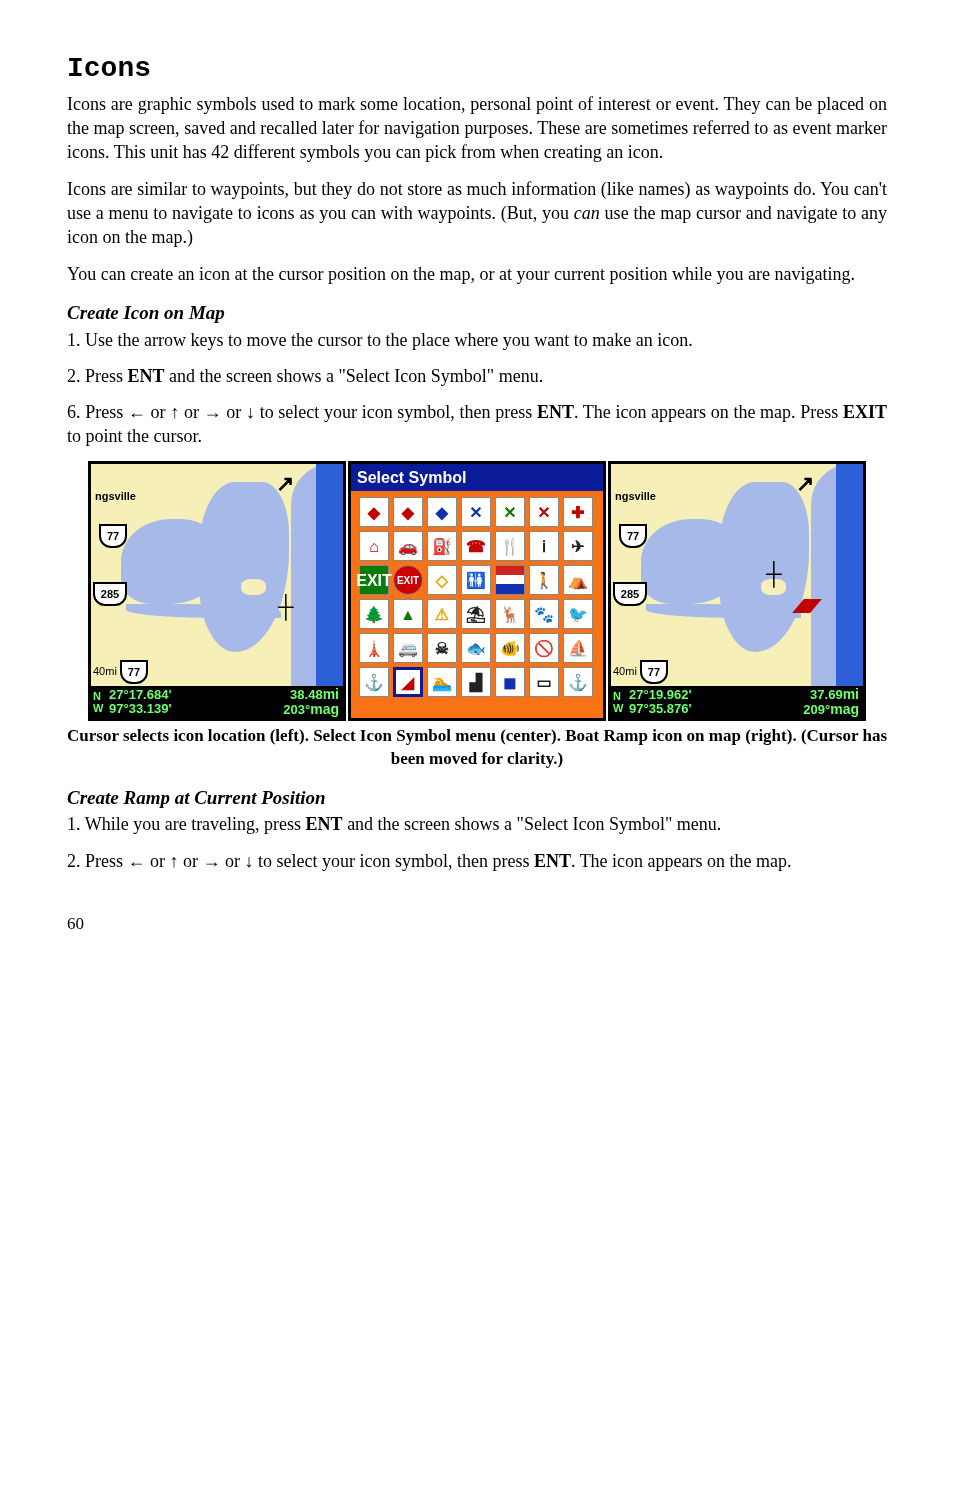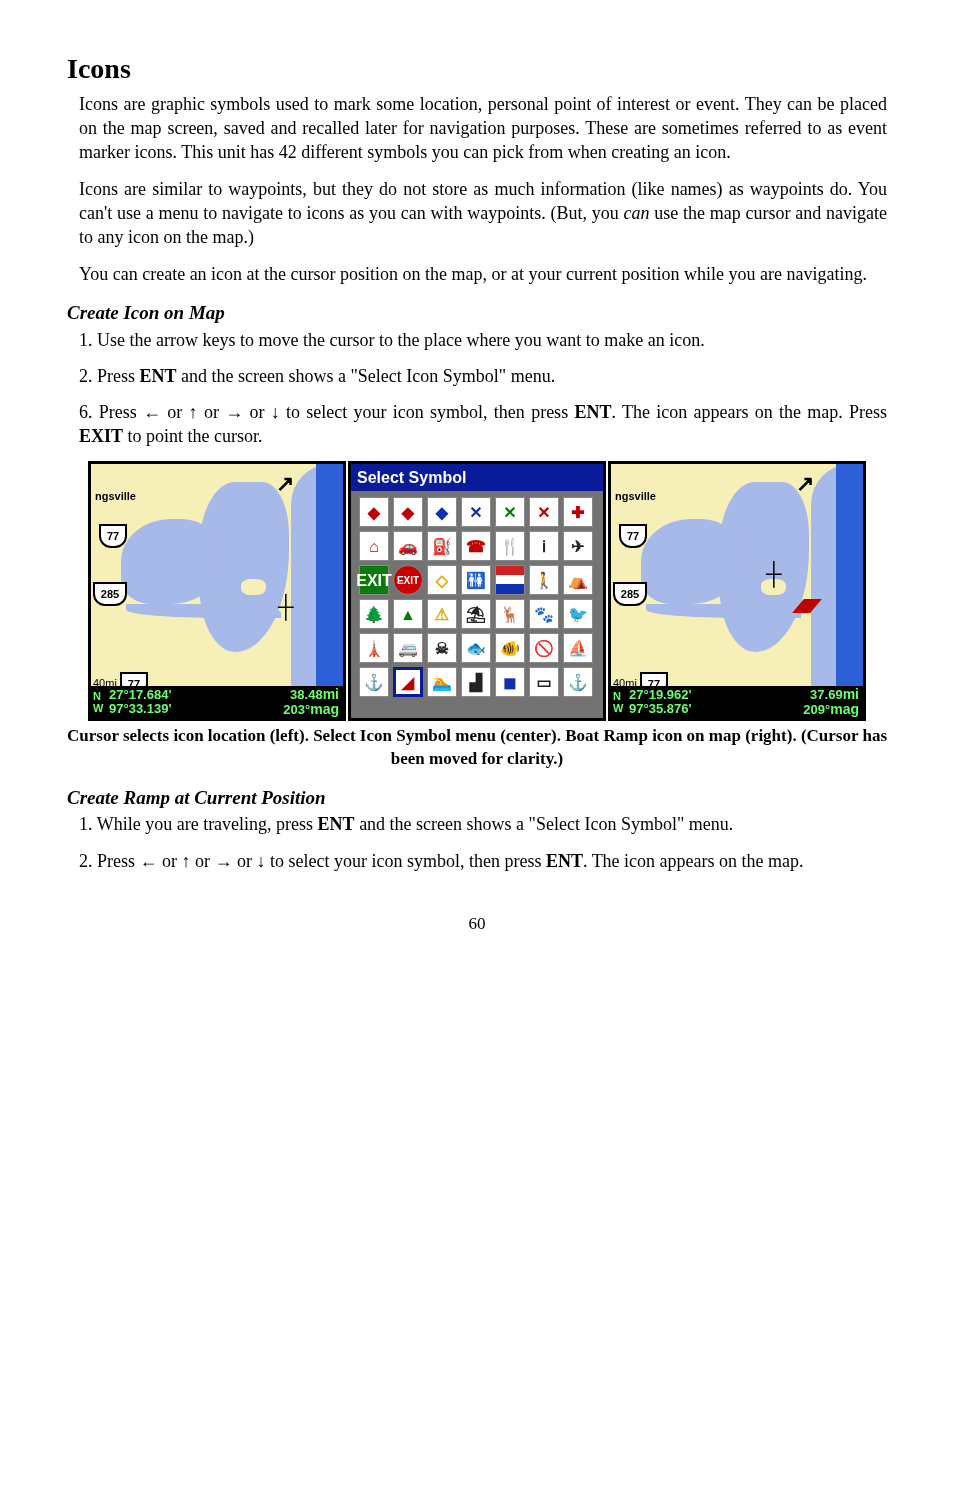--- a/index.html
+++ b/index.html
@@ -5,34 +5,34 @@
   body {
     font-family: Georgia, 'Times New Roman', serif;
     max-width: 820px;
     margin: 0 auto;
     padding: 50px 60px;
     color: #000;
     font-size: 18px;
     line-height: 1.35;
   }
   h1 {
-    font-family: Liberation Serif, serif;
+    font-family: Liberation Mono, monospace;
     font-size: 28px;
     font-weight: bold;
     margin: 0 0 4px 0;
   }
   h2 {
     font-family: Georgia, serif;
     font-size: 19px;
     font-weight: bold;
     margin: 14px 0 2px 0;
     font-style: italic;
   }
   p {
-    margin: 0 0 12px 12px;
+    margin: 0 0 12px 0;
     text-align: justify;
   }
   .kbd {
     font-family: Liberation Serif, serif;
     font-weight: bold;
   }
   .em { font-style: italic; }
   .figure {
     display: flex;
     justify-content: center;
@@ -70,38 +70,38 @@
     position:absolute;
     width:24px; height:20px;
     border:2px solid #000;
     border-radius: 0 0 12px 12px;
     background:#fff;
     font-size:11px;
     font-weight:bold;
     text-align:center;
     line-height:20px;
   }
-  .distbox { position:absolute; left:0; bottom:22px; font-size:11px; padding:0 2px;}
+  .distbox { position:absolute; left:0; bottom:34px; font-size:11px; padding:0 2px;}
   .status {
     position:absolute; left:0; bottom:0; right:0; height:32px;
     background:#000; color:#6cff6c;
     font-family: Arial, sans-serif;
     font-size:13px; font-weight:bold;
     display:flex; align-items:center;
   }
   .status .nw { width:16px; font-size:11px; line-height:12px; padding-left:2px; }
   .status .coords { flex:1; line-height:14px; font-size:13px; }
   .status .right { text-align:right; padding-right:4px; line-height:14px; }
   .status .unit { font-size:14px; }
   .titlebar {
     background:#0a1b9a; color:#fff; font-weight:bold;
     font-family: Arial, sans-serif;
     font-size:16px; padding:3px 6px;
   }
-  .symbol-panel { background:#737373; }
+  .symbol-panel { background:#f97316; }
   .symbol-grid {
     display:grid;
     grid-template-columns: repeat(7, 30px);
     grid-auto-rows: 30px;
     gap:4px;
     padding:6px 8px;
   }
   .sym {
     width:30px; height:30px;
     border:1px solid #888;
@@ -117,21 +117,21 @@
   .sym.sel { border:3px solid #0a1b9a; }
   .sym.flag { background:linear-gradient(#c22 33%,#fff 33%,#fff 66%,#1030b0 66%); }
   .caption {
     text-align:center;
     font-family: Georgia, serif;
     font-weight:bold;
     font-size:17px;
     line-height:1.35;
     margin: 4px 0 4px 0;
   }
-  .page-num { text-align:center; font-size:17px; margin-top:40px; }
+  .page-num { font-size:17px; margin-top:40px; }
   .cursor-cross {
     position:absolute; color:#000; font-size:22px; font-weight:bold;
   }
   .ramp-icon {
     position:absolute; width:18px; height:14px;
     background:#c00000; transform:skewX(-40deg);
   }
   .island {
     position:absolute; width:25px; height:16px;
     background:#f6f0b8; border-radius:40%;

